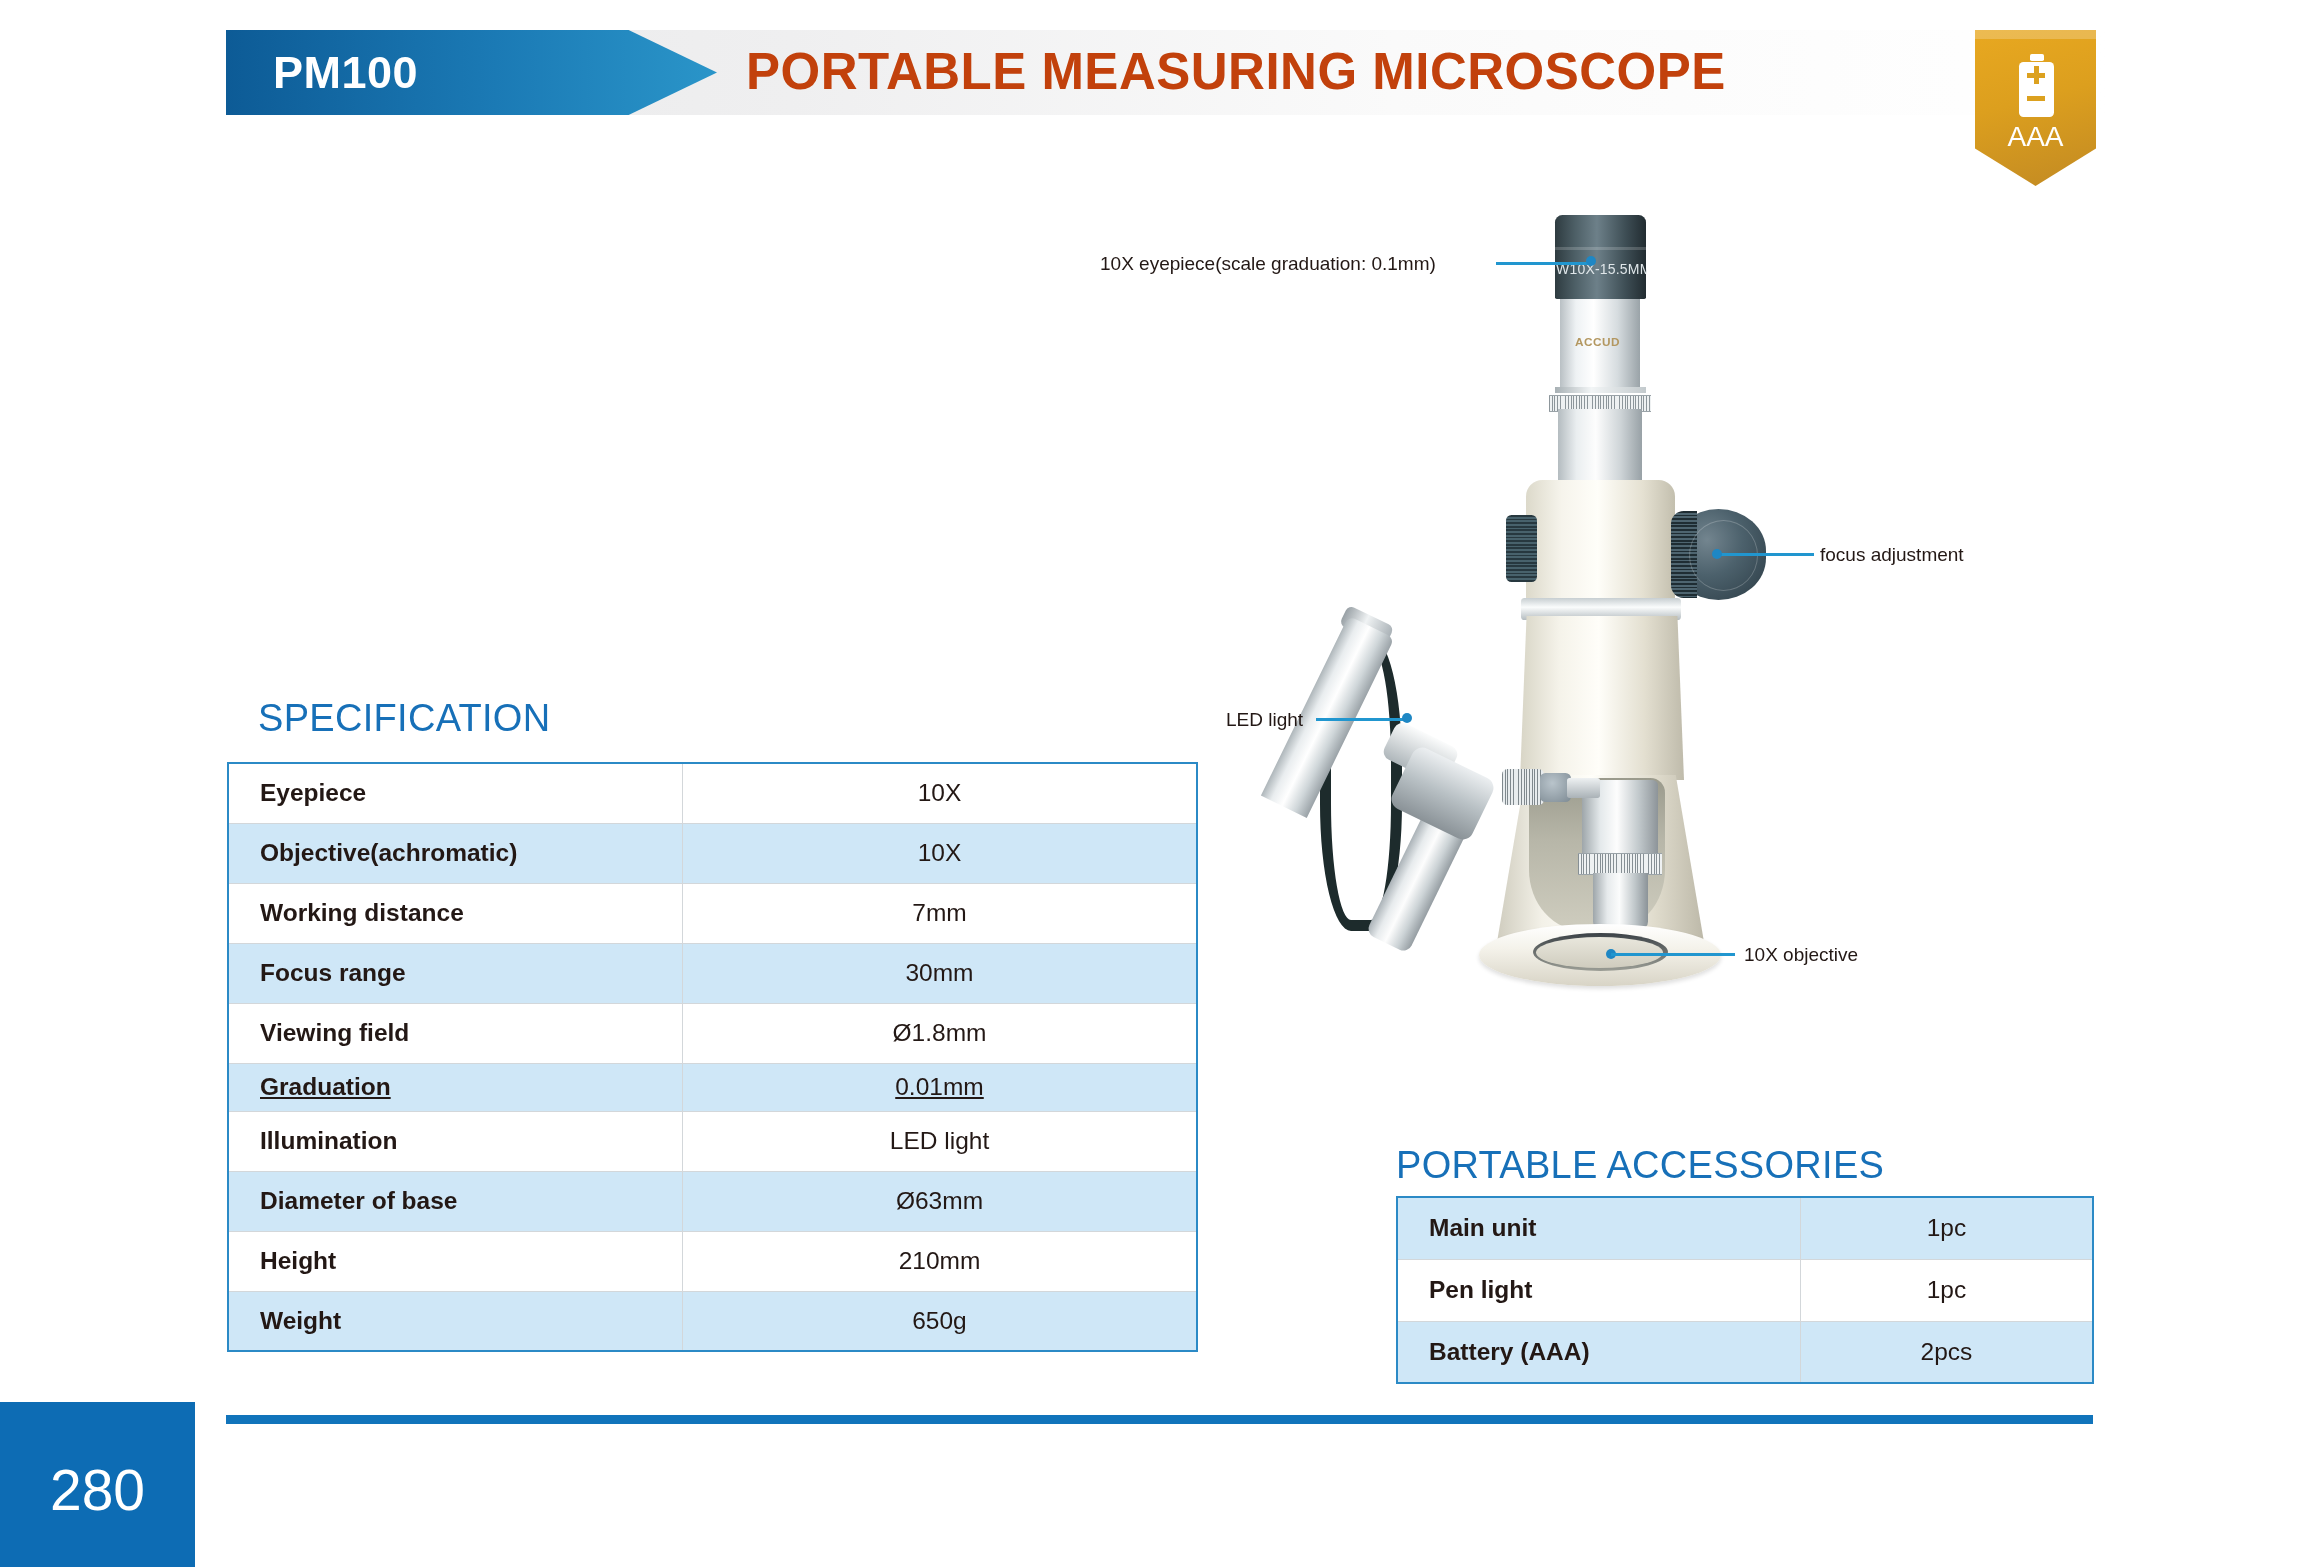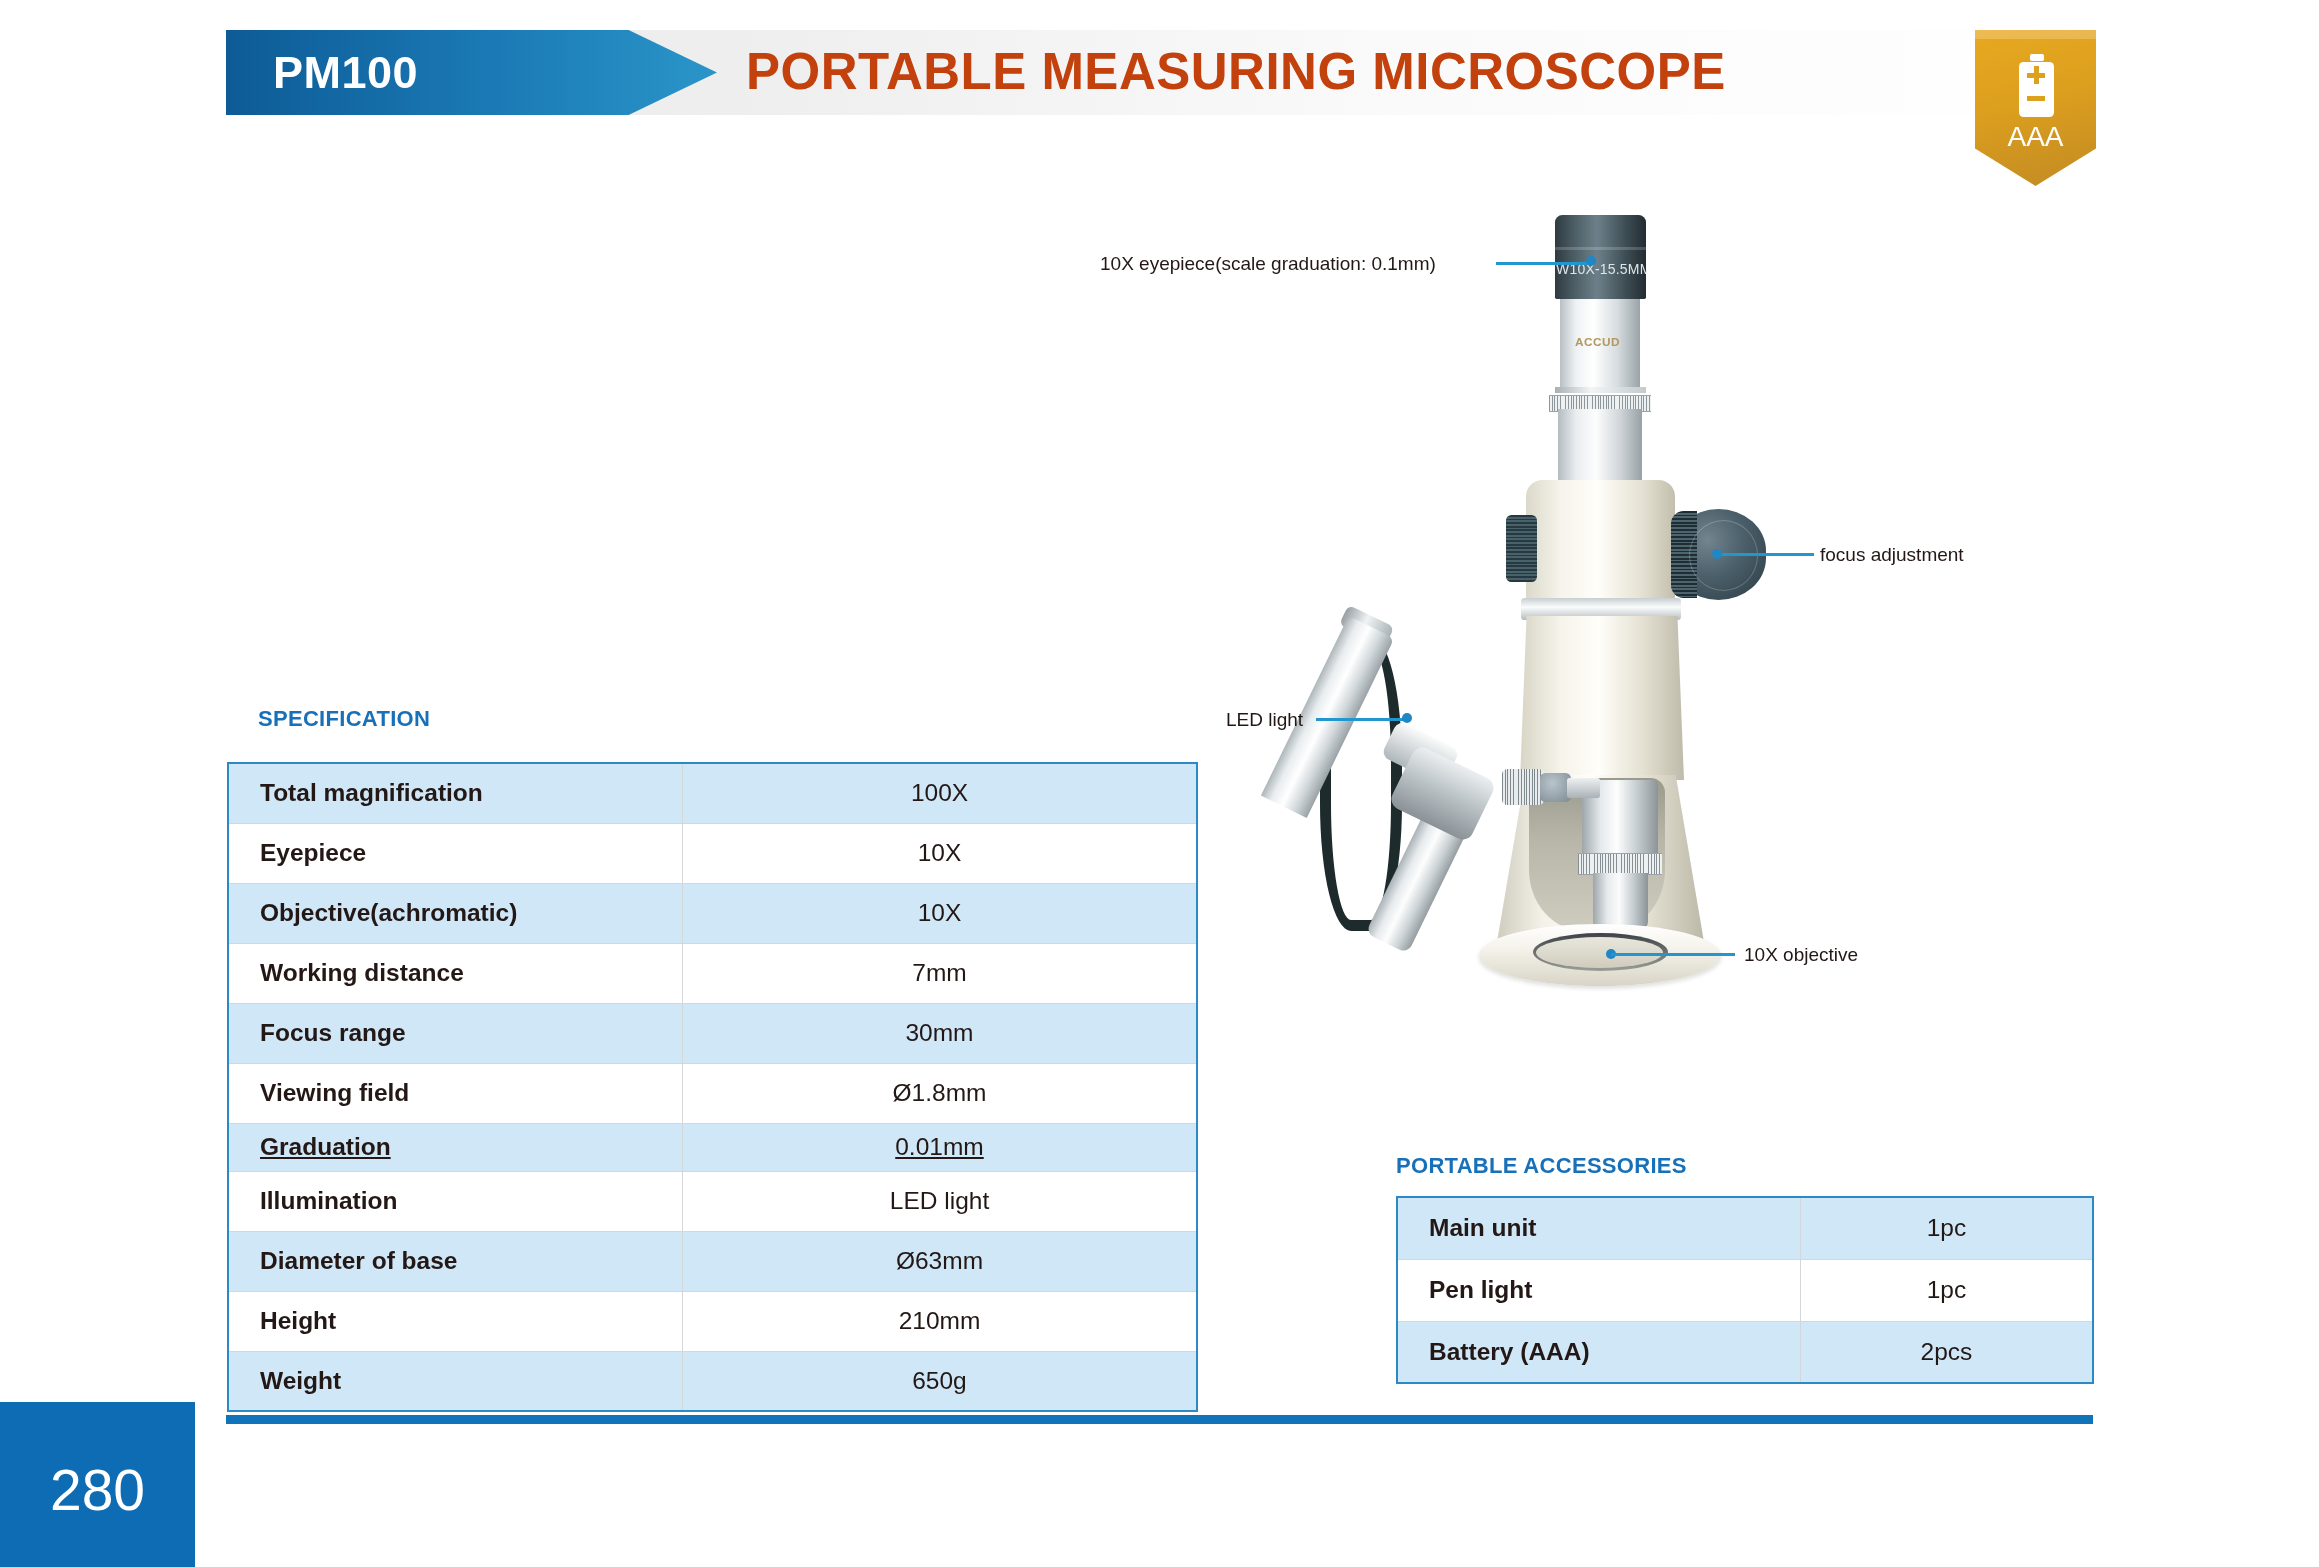--- a/index.html
+++ b/index.html
@@ -130,21 +130,21 @@
       border:11.8px solid #1d2b2c;border-radius:31px/127px;}
   .strap-neck{position:absolute;left:1344px;top:624px;width:12.7px;height:36px;
       background:#1d2b2c;border-radius:4.5px;transform:rotate(10deg);}
 
   
   .callout-text{position:absolute;font-size:19px;color:#231815;white-space:nowrap;line-height:22px;}
   .callout-line{position:absolute;background:#2196cf;height:2.7px;}
   .callout-dot{position:absolute;width:10px;height:10px;border-radius:50%;background:#1e87c4;}
 
   
-  .section-heading{position:absolute;font-size:22px;font-weight:bold;color:#1770b8;
+  .section-heading{position:absolute;font-size:38px;font-weight:normal;color:#1770b8;
       letter-spacing:0.3px;line-height:33px;white-space:nowrap;}
 
   
   .spec-table{position:absolute;border-collapse:collapse;border:2.7px solid #2b8ac6;
       table-layout:fixed;}
   .spec-table td{border:none;padding:0;vertical-align:middle;}
   .spec-table tr{border-bottom:1.8px solid #d3d7da;}
   .spec-table tr:last-child{border-bottom:none;}
   .row-blue td{background:#cfe7f7;}
   .row-white td{background:#ffffff;}
@@ -240,24 +240,20 @@
 
   <div class="callout-dot" style="left:1606px;top:949px;"></div>
   <div class="callout-line" style="left:1611px;top:953px;width:124px;"></div>
   <div class="callout-text" style="left:1744px;top:944px;">10X objective</div>
 </div>
 
 <div class="section-heading" style="left:258px;top:702px;">SPECIFICATION</div>
 
 <table id="spec-table" class="spec-table">
   <tbody>
-    <tr class="row-blue" style="height: 60px;">
-        <td class="cell-label">Total magnification</td>
-        <td class="cell-value">100X</td>
-      </tr>
     <tr class="row-white" style="height: 60px;">
         <td class="cell-label">Eyepiece</td>
         <td class="cell-value">10X</td>
       </tr>
     <tr class="row-blue" style="height: 60px;">
         <td class="cell-label">Objective(achromatic)</td>
         <td class="cell-value">10X</td>
       </tr>
     <tr class="row-white" style="height: 60px;">
         <td class="cell-label">Working distance</td>

